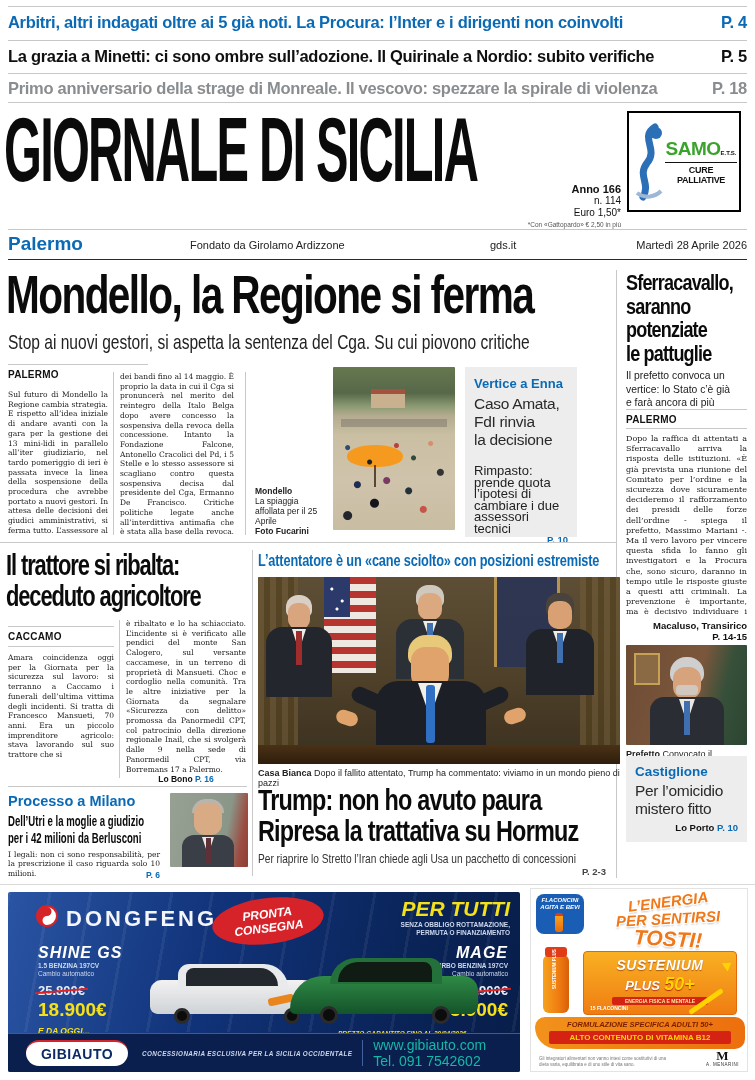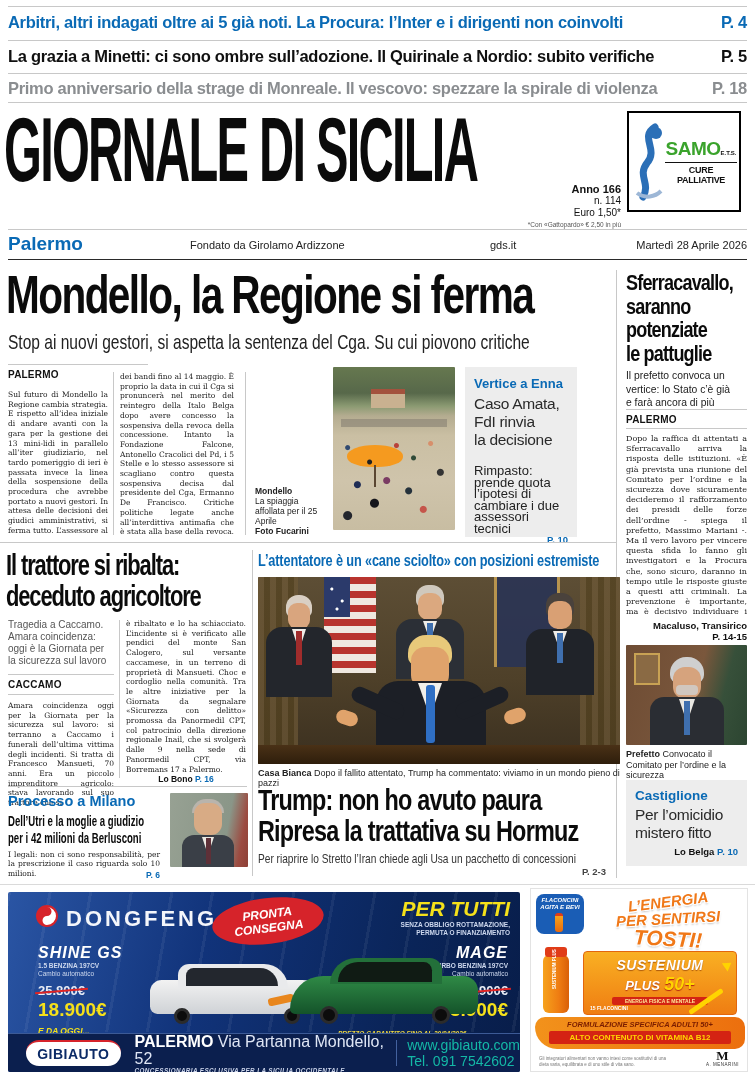--- a/index.html
+++ b/index.html
@@ -163,36 +163,35 @@
     <div class="abs" style="left:50px;top:40px;width:22px;height:10px;background:#cfcfcf;border-radius:4px;opacity:.8;"></div>
     <div class="abs" style="left:24px;top:52px;width:74px;height:48px;background:#2a2d33;border-radius:14px 14px 0 0;"></div>
     <div class="abs" style="left:53px;top:54px;width:16px;height:24px;background:#e9e7e2;clip-path:polygon(0 0,100% 0,50% 100%);"></div>
     <div class="abs" style="left:58px;top:56px;width:6px;height:34px;background:#3f6fae;"></div>
   </div>
   <div class="abs capt" style="left:626px;top:749px;width:121px;font-size:9px;line-height:10.5px;">
     <span style="font-weight:bold;">Prefetto</span>
     <span>Convocato il Comitato per l’ordine e la sicurezza</span>
   </div>
 
-  <div class="graybox" style="left:626px;top:780px;width:121px;height:86px;padding:8px 9px;">
+  <div class="graybox" style="left:626px;top:756px;width:121px;height:86px;padding:8px 9px;">
     <div class="blue" style="font-weight:bold;font-size:13.5px;">Castiglione</div>
     <div class="preline" style="font-size:15.5px;line-height:18px;color:#2a2a2a;margin-top:3px;letter-spacing:-0.3px;">Per l’omicidio
 mistero fitto</div>
     <div style="text-align:right;font-size:9.5px;font-weight:bold;margin-top:4px;">
-      <span>Lo Belga</span>
+      <span>Lo Porto</span>
       <span class="blue">P. 10</span>
     </div>
   </div>
 
   <div class="rule" style="left:0;width:616px;top:542px;"></div>
 
   <div class="abs preline condX" style="left:6px;top:549px;font-weight:bold;font-size:30px;line-height:31px;letter-spacing:-1.5px;transform:scale(0.73,1);color:#0b0b0b;">Il trattore si ribalta:
 deceduto agricoltore</div>
   <div class="abs" style="left:8px;top:619px;width:106px;">
-    <div style="font-size:10px;line-height:12px;color:#555;">Tragedia a Caccamo. Amara coincidenza: oggi è la Giornata per la sicurezza sul lavoro</div>
     <div class="rule" style="position:static;width:106px;margin-top:7px;"></div>
     <div class="kick" style="margin-top:4px;">CACCAMO</div>
     <div class="rule" style="position:static;width:106px;margin-top:4px;"></div>
     <div class="serif" style="font-size:7.5px;line-height:9.7px;margin-top:6px;">Amara coincidenza oggi per la Giornata per la sicurezza sul lavoro: si terranno a Caccamo i funerali dell’ultima vittima degli incidenti. Si tratta di Francesco Mansueti, 70 anni. Era un piccolo imprenditore agricolo: stava lavorando sul suo trattore che si</div>
   </div>
   <div class="vrule" style="left:119px;top:620px;height:158px;"></div>
   <div class="abs" style="left:126px;top:619px;width:120px;">
     <span class="serif" style="font-size:7.5px;line-height:9.7px;display:block;">è ribaltato e lo ha schiacciato. L’incidente si è verificato alle pendici del monte San Calogero, sul versante caccamese, in un terreno di proprietà di Mansueti. Choc e cordoglio nella comunità. Tra le altre iniziative per la Giornata da segnalare «Sicurezza con delitto» promossa da Panormedil CPT, col patrocinio della direzione regionale Inail, che si svolgerà dalle 9 nella sede di Panormedil CPT, via Borremans 17 a Palermo.</span>
     <div class="byline">
       <span>Lo Bono</span> <span class="blue">P. 16</span>
@@ -313,24 +312,20 @@
     <div class="abs" style="left:30px;top:134px;">
       <div class="yellow" style="font-weight:bold;font-style:italic;font-size:8.5px;">E DA OGGI...</div>
       <div class="yellow" style="font-weight:bold;font-style:italic;font-size:10.5px;">GARANZIA 7 ANNI/200.000Km</div>
     </div>
     <div class="abs" style="left:330px;top:138px;font-weight:bold;font-style:italic;font-size:6.5px;color:#f0d840;">PREZZO GARANTITO FINO AL 30/04/2026</div>
 
     <div class="abs" style="left:0;bottom:0;width:512px;height:38px;background:#0b1f4e;border-top:1px solid #3c5a96;display:flex;align-items:center;">
       <div style="margin-left:18px;width:102px;height:24px;background:#fff;border-radius:13px;display:flex;align-items:center;justify-content:center;
                   font-weight:bold;font-size:14px;color:#0b2a66;letter-spacing:0.5px;border-top:2px solid #d6232a;">GIBIAUTO</div>
       <div style="margin-left:14px;">
-        <div style="font-size:16px;color:#fff;line-height:17px;">
-          <span style="font-weight:bold;">PALERMO</span>
-          <span style="color:#dfe6f5;">Via Partanna Mondello, 52</span>
-        </div>
         <div style="font-size:6.3px;font-weight:bold;font-style:italic;color:#cdd6ec;letter-spacing:0.4px;">CONCESSIONARIA ESCLUSIVA PER LA SICILIA OCCIDENTALE</div>
       </div>
       <div style="width:1px;height:26px;background:#43619e;margin:0 10px;"></div>
       <div style="font-size:14px;color:#14b8a6;line-height:16px;">
         <div>www.gibiauto.com</div>
         <div>Tel. 091 7542602</div>
       </div>
     </div>
   </div>
 

